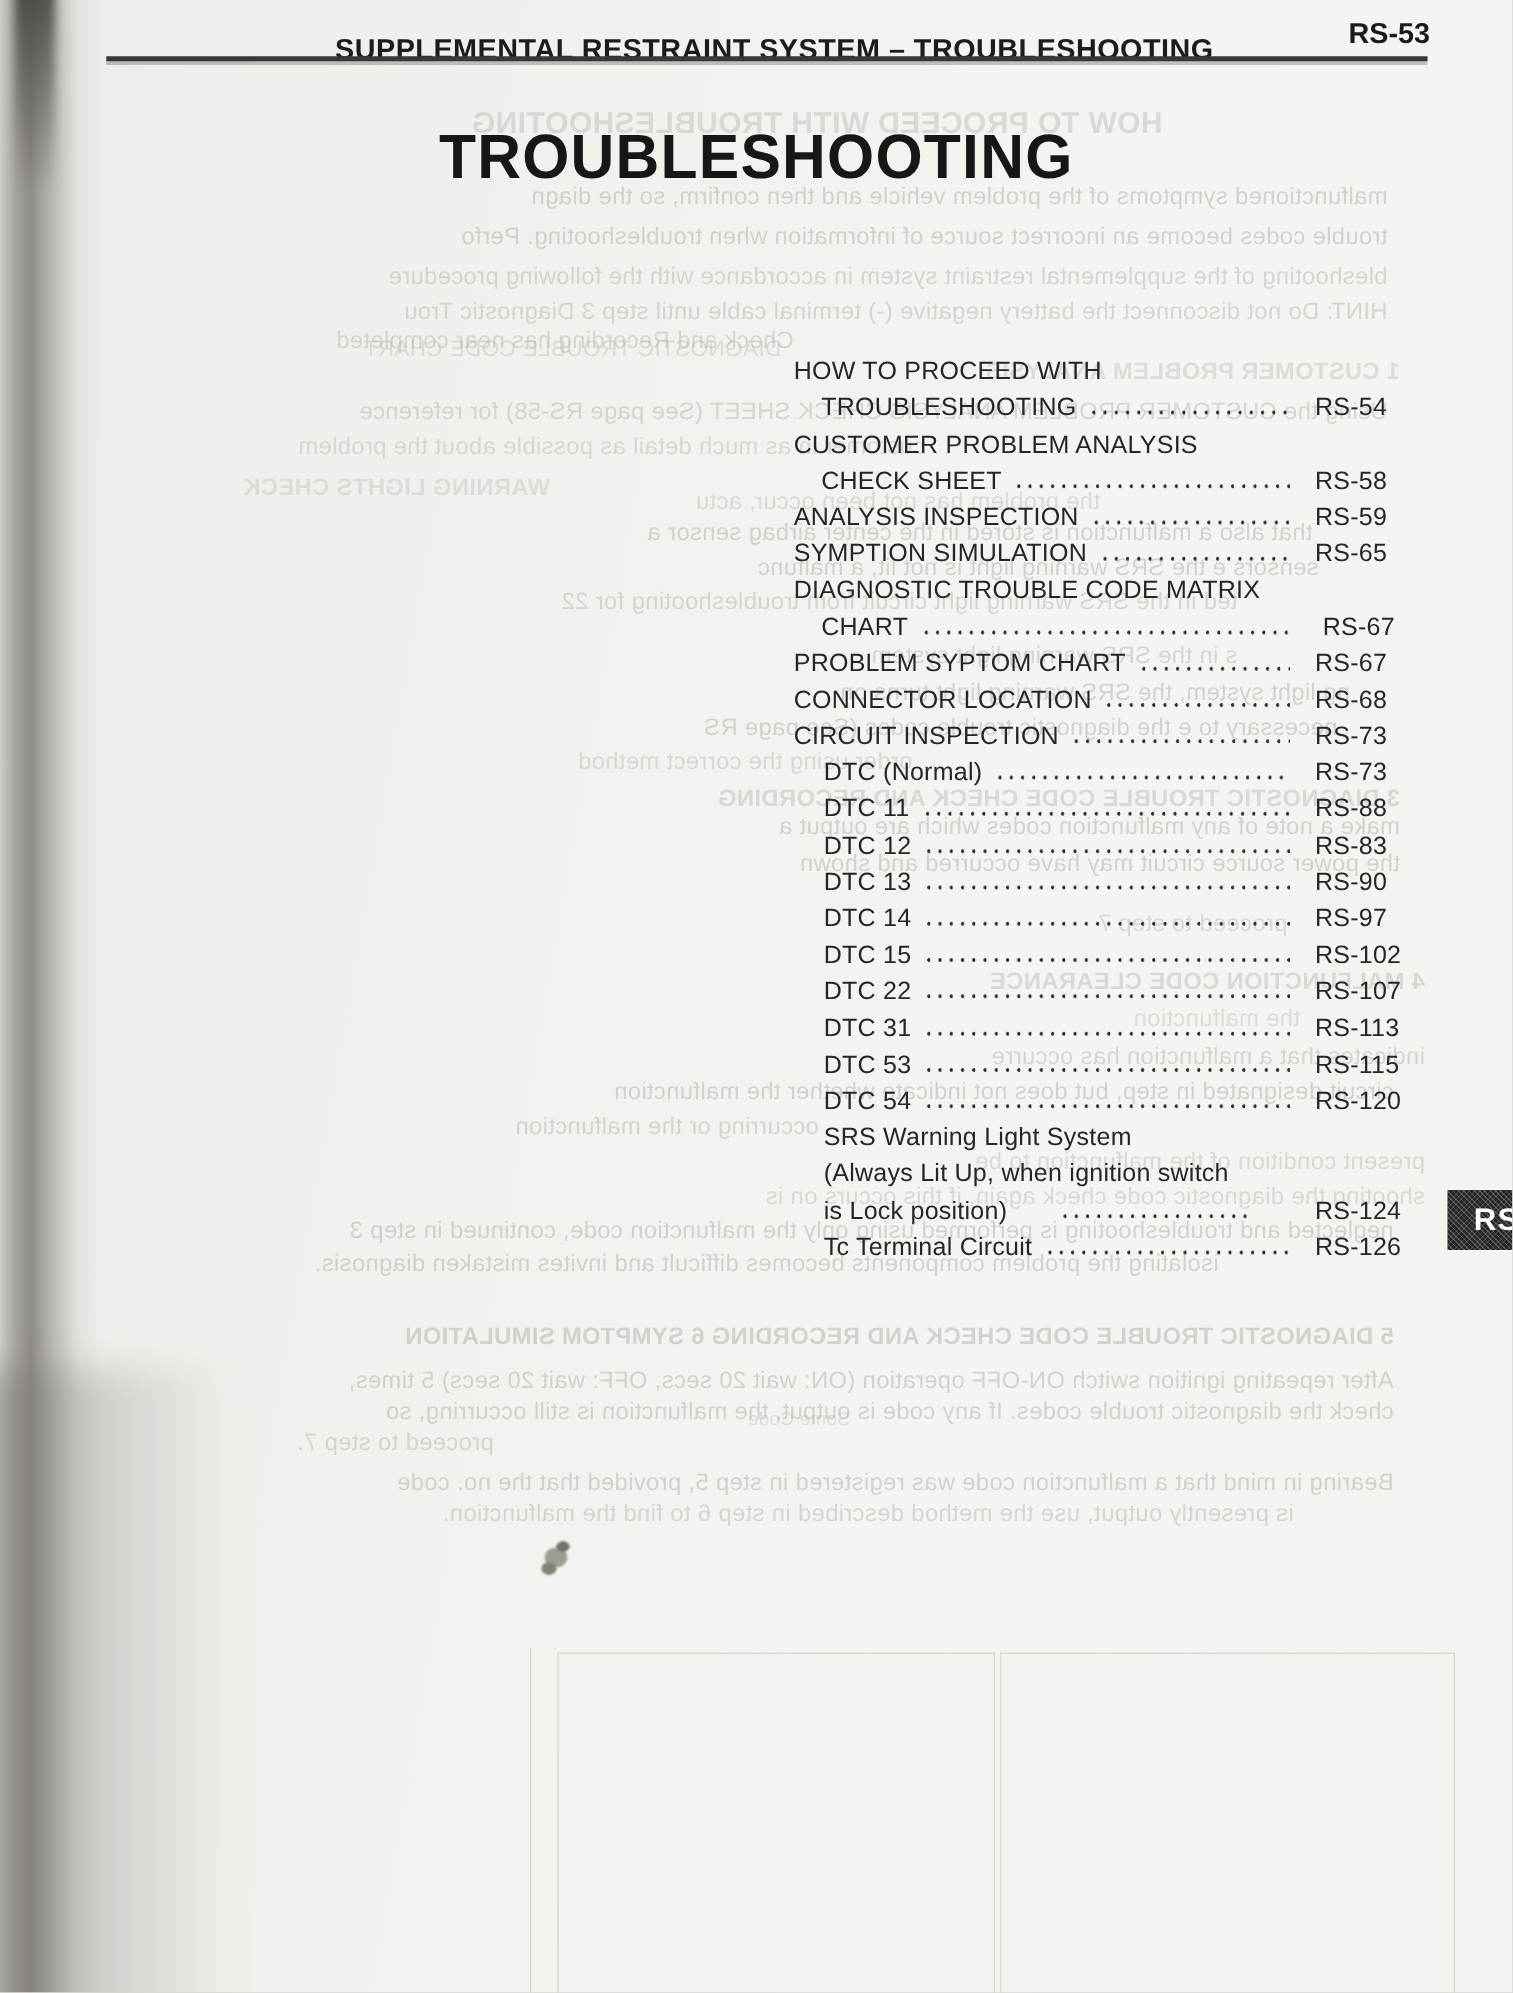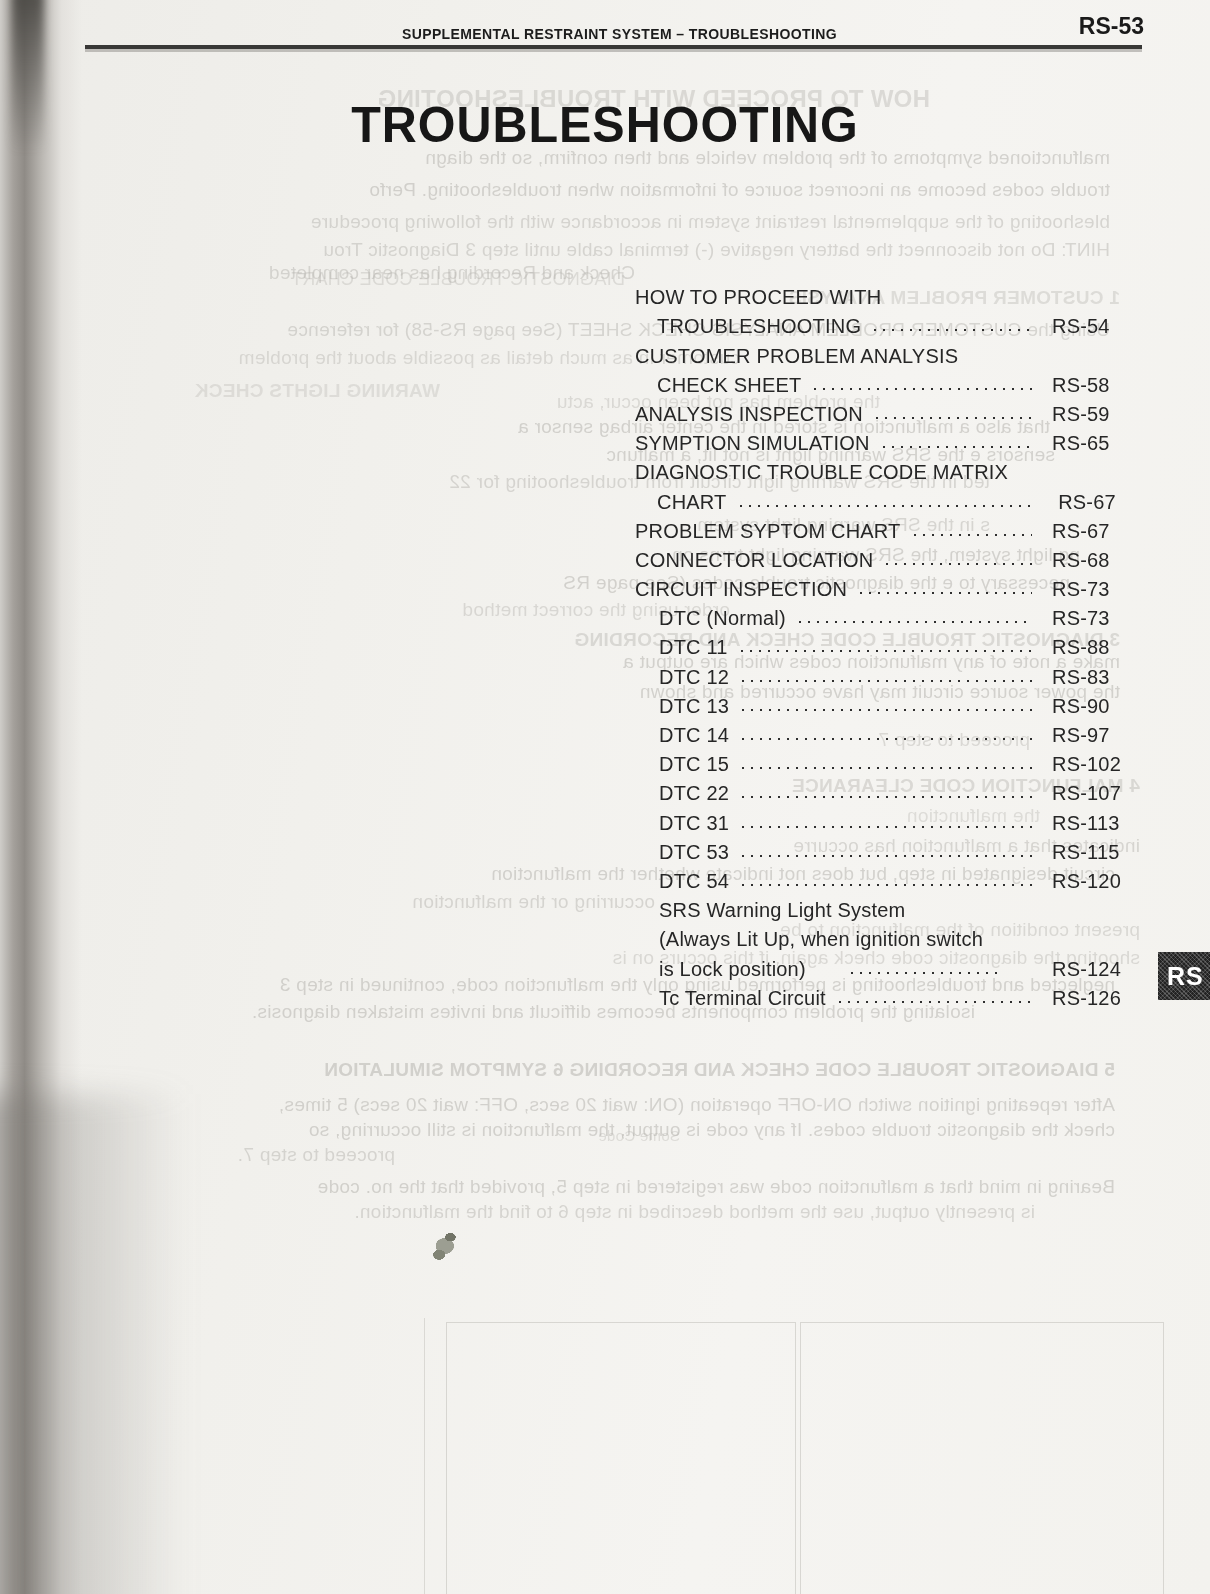--- a/index.html
+++ b/index.html
@@ -13,21 +13,21 @@
   }
   
   .spine{position:absolute;left:0;top:0;bottom:0;width:82px;
     background:linear-gradient(to right,#cfcdc9 0%,#a5a19c 16%,#8f8b86 30%,#bcb9b4 52%,#e3e1dd 75%,rgba(227,225,221,0) 100%);}
   .spine-top{position:absolute;left:12px;top:-8px;width:32px;height:160px;
     background:linear-gradient(to bottom,rgba(70,68,64,0.9),rgba(70,68,64,0));filter:blur(4px);}
   .spine-bottom{position:absolute;left:-24px;bottom:-40px;width:210px;height:540px;
     background:linear-gradient(to right,rgba(118,115,110,0.5),rgba(118,115,110,0));filter:blur(14px);}
   
   .header-title{position:absolute;top:26px;left:85px;right:56px;text-align:center;
-    font-size:14px;font-weight:700;letter-spacing:.4px;color:#1c1c1c;white-space:nowrap;}
+    font-size:23px;font-weight:700;letter-spacing:.4px;color:#1c1c1c;white-space:nowrap;}
   .page-num{position:absolute;top:13px;right:66px;font-size:23px;font-weight:700;color:#1a1a1a;}
   .rule{position:absolute;top:45px;left:85px;width:1057px;height:4px;background:#383836;
     box-shadow:0 3px 0 rgba(130,128,124,.45);}
   
   .title{position:absolute;top:96px;left:0;right:0;margin:0;text-align:center;
     font-size:50px;font-weight:800;letter-spacing:1px;color:#171717;transform:scaleX(.97);}
   
   .toc{position:absolute;top:270px;left:635px;width:487px;z-index:3;}
   .toc-row{display:flex;align-items:flex-end;height:29.2px;font-size:20px;letter-spacing:.2px;color:#262626;}
   .toc-label{white-space:nowrap;padding-bottom:2px;}
@@ -39,21 +39,21 @@
   .ghost-layer{position:absolute;inset:0;z-index:1;}
   .ghost{position:absolute;transform:scaleX(-1);color:#b2b0ab;filter:blur(.6px);
     white-space:nowrap;overflow:hidden;letter-spacing:.3px;line-height:1.1;}
   .ghost-box{position:absolute;border:1px solid rgba(188,186,180,.5);}
   .ghost-vline{position:absolute;background:rgba(188,186,180,.45);}
   
   .rs-tab{position:absolute;top:952px;right:0;width:52px;height:48px;z-index:4;
     background-color:#232323;
     background-image:repeating-linear-gradient(45deg,rgba(255,255,255,.20) 0 1px,rgba(0,0,0,0) 1px 3px),
                      repeating-linear-gradient(-45deg,rgba(255,255,255,.12) 0 1px,rgba(0,0,0,0) 1px 3px);
-    color:#fff;display:flex;align-items:center;padding-left:9px;box-sizing:border-box;
+    color:#fff;display:flex;align-items:center;padding-left:21px;box-sizing:border-box;
     font-weight:700;font-size:25px;letter-spacing:1px;}
   
   .ink-spot{position:absolute;left:424px;top:1226px;width:40px;height:40px;z-index:3;
     filter:blur(.7px);opacity:.85;
     background:
       radial-gradient(9px 7px at 66% 28%,#5c5f50 0 58%,rgba(92,95,80,0) 60%),
       radial-gradient(11px 9px at 38% 72%,#6e7161 0 54%,rgba(110,113,97,0) 56%),
       radial-gradient(15px 13px at 52% 50%,#8e9082 0 60%,rgba(142,144,130,0) 62%);
     border-radius:55% 45% 60% 40%;}
 </style>

